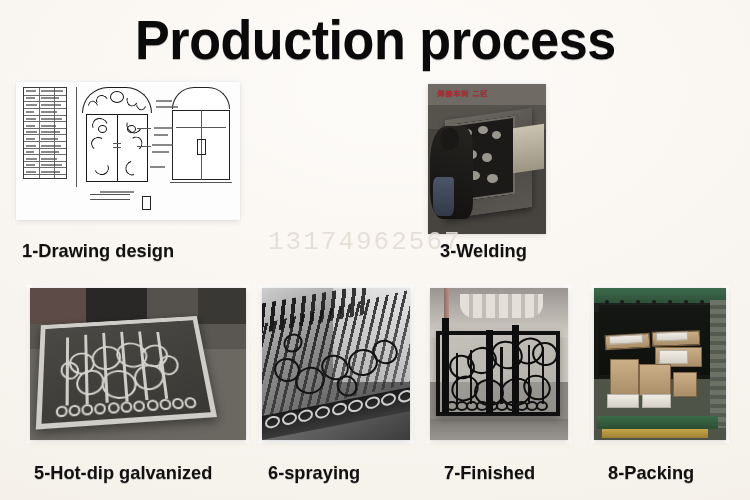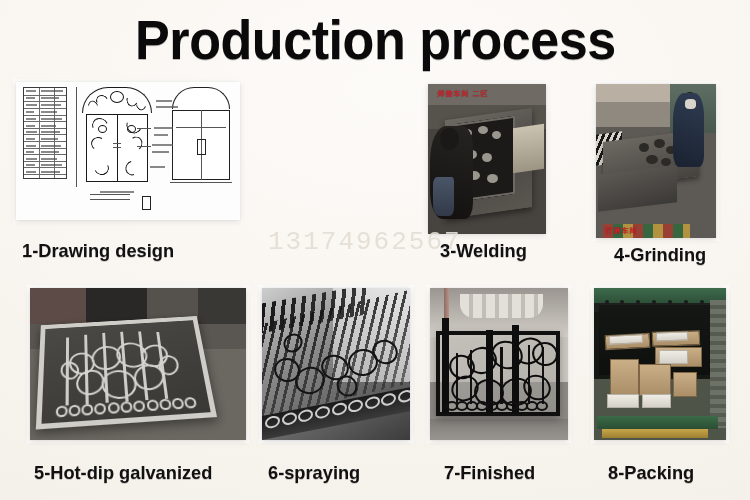--- a/index.html
+++ b/index.html
@@ -441,39 +441,20 @@
       <div class="orn" style="left:50%; top:60%; width:11px; height:9px;"></div>
       <div class="board"></div>
       <div class="worker"></div>
       <div class="head"></div>
       <div class="jeans"></div>
       <div class="cn-red" style="left:8%; top:3%;">焊接车间 二区</div>
     </div>
     <div class="caption" style="left:16px; top:160px;">3-Welding</div>
   </div>
 
-  <div class="cell" style="left:592px; top:6px; width:128px; height:205px;">
-    <div class="photo grind" style="left:4px; top:4px; width:120px; height:154px;">
-      <div class="wall"></div>
-      <div class="stripes"></div>
-      <div class="panelbig"></div>
-      <div class="orn" style="left:36%; top:38%; width:10px; height:9px;"></div>
-      <div class="orn" style="left:48%; top:36%; width:11px; height:9px;"></div>
-      <div class="orn" style="left:58%; top:40%; width:10px; height:8px;"></div>
-      <div class="orn" style="left:42%; top:46%; width:12px; height:9px;"></div>
-      <div class="orn" style="left:54%; top:48%; width:10px; height:8px;"></div>
-      <div class="panel2"></div>
-      <div class="headg"></div>
-      <div class="worker"></div>
-      <div class="mask"></div>
-      <div class="rug"></div>
-      <div class="cn-red" style="left:8%; top:92%;">打磨车间</div>
-    </div>
-    <div class="caption" style="left:22px; top:164px;">4-Grinding</div>
-  </div>
 
   <div class="cell" style="left:24px; top:210px; width:226px; height:216px;">
     <div class="photo galv" style="left:6px; top:4px; width:216px; height:152px;">
       <div class="bgtop"></div>
       <div class="gate">
         <div class="gbar" style="left:14%; top:12%; height:72%;"></div>
         <div class="gbar" style="left:26%; top:10%; height:74%;"></div>
         <div class="gbar" style="left:38%; top:9%;  height:75%;"></div>
         <div class="gbar" style="left:50%; top:9%;  height:75%;"></div>
         <div class="gbar" style="left:62%; top:10%; height:74%;"></div>

